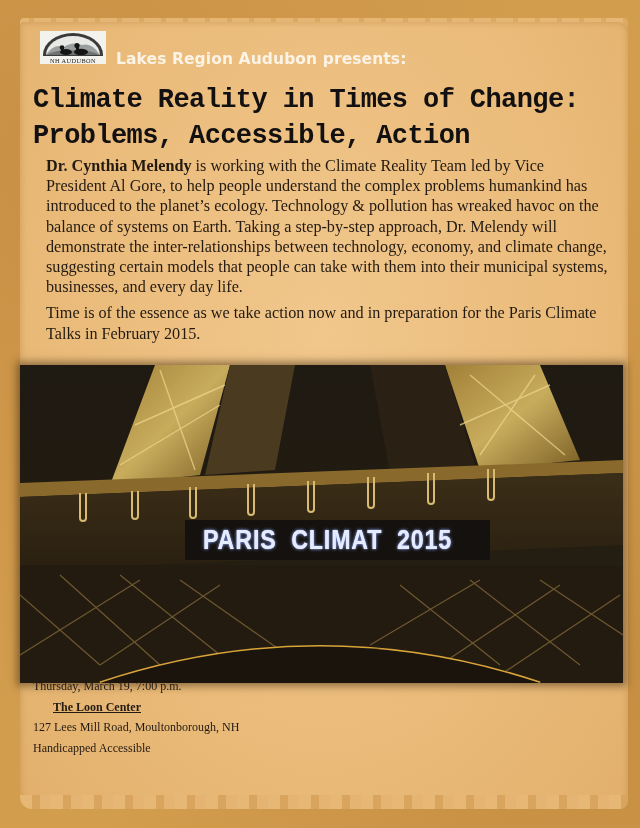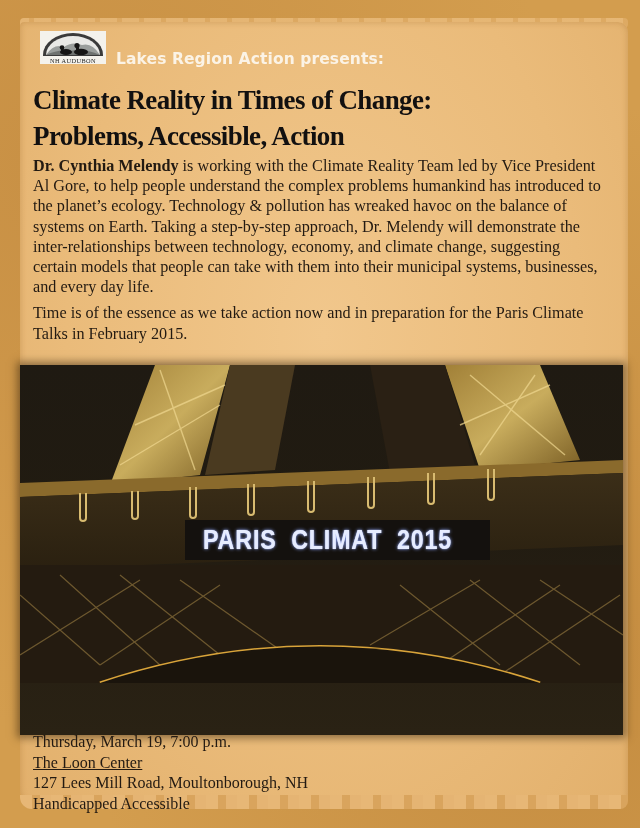--- a/index.html
+++ b/index.html
@@ -36,58 +36,58 @@
   }
   .logo svg { display:block; }
   .presents {
     position:absolute; left:116px; top:50px;
     font-family:"DejaVu Sans", sans-serif; font-weight:bold;
     font-size:15.5px; color:#fbf3e6; letter-spacing:0.1px;
     white-space:nowrap;
   }
   .title {
     position:absolute; left:33px; top:82px; width:600px;
-    font-family:Liberation Serif, serif; font-weight:bold;
+    font-family:Liberation Mono, monospace; font-weight:bold;
     font-size:27px; line-height:36px; color:#121010;
     letter-spacing:-0.6px;
   }
   .body-text {
     position:absolute; left:33px; top:156px; width:575px;
     font-family:"Liberation Serif", serif; font-size:16.2px; line-height:20.2px;
     color:#231a12;
   }
-  .body-text p { margin:0 0 6px 0; }
+  .body-text p { margin:0 0 6px 13px; }
   .body-text b { font-weight:bold; }
   .photo {
-    position:absolute; left:20px; top:365px; width:603px; height:370px;
+    position:absolute; left:20px; top:365px; width:603px; height:318px;
     background:#6d28d9; overflow:hidden;
     box-shadow: 0 0 8px 3px rgba(60,40,15,0.55);
   }
   .photo-sky { position:absolute; left:0; top:0; width:100%; height:100%;
     background:linear-gradient(180deg,#1f1a12 0%, #211b11 40%, #2a2214 100%); }
   .photo svg { position:absolute; left:0; top:0; }
   .photo-sign {
     position:absolute; left:165px; top:155px; width:305px; height:40px;
     background:#14110e;
   }
   .photo-sign-text {
     position:absolute; left:183px; top:160px;
     font-family:"Liberation Sans", sans-serif; font-weight:bold;
     font-size:27px; color:#e6ecff; letter-spacing:1px;
     text-shadow:0 0 4px #8fa7ff, 0 0 1px #fff;
     transform:scaleX(0.86); transform-origin:left center;
     white-space:pre;
   }
   .details {
-    position:absolute; left:33px; top:732px; width:400px;
-    font-family:"Liberation Serif", serif; font-size:16px; line-height:20.5px;
+    position:absolute; left:33px; top:676px; width:400px;
+    font-family:"Liberation Serif", serif; font-size:12px; line-height:20.5px;
     color:#231a12;
   }
   .details div { white-space:nowrap; }
-  .details .venue { font-weight:normal; text-decoration:underline; }
+  .details .venue { font-weight:bold; text-decoration:underline;margin-left:20px; }
 </style>
 </head>
 <body>
 
 <div class="parchment-tear-top"></div>
 <div class="parchment"></div>
 <div class="parchment-tear-bottom"></div>
 
 <div class="logo">
   <svg width="66" height="33" viewBox="0 0 66 33">
@@ -99,21 +99,21 @@
     <circle cx="22" cy="16.5" r="2.3" fill="#151515"></circle>
     <rect x="21" y="16.5" width="2.6" height="4" fill="#151515"></rect>
     <ellipse cx="41" cy="21" rx="7" ry="3.3" fill="#151515"></ellipse>
     <circle cx="37" cy="14.5" r="2.6" fill="#151515"></circle>
     <rect x="36" y="14.5" width="3" height="6" fill="#151515"></rect>
     <rect x="3" y="24" width="60" height="1" fill="#3a3a3a"></rect>
     <text x="33" y="31.5" text-anchor="middle" font-family="Liberation Serif, serif" font-size="6.3" fill="#222" letter-spacing="0.4">NH AUDUBON</text>
   </svg>
 </div>
 
-<div class="presents">Lakes Region Action presents:</div>
+<div class="presents">Lakes Region Audubon presents:</div>
 
 <div class="title">
   <div>Climate Reality in Times of Change:</div>
   <div>Problems, Accessible, Action</div>
 </div>
 
 <div class="body-text">
   <p><b>Dr. Cynthia Melendy</b><span> is working with the Climate Reality Team led by Vice President Al Gore, to help people understand  the complex problems humankind has introduced to the planet’s ecology. Technology &amp; pollution has wreaked havoc on the balance of systems on Earth. Taking a step-by-step approach, Dr. Melendy will demonstrate the inter-relationships between technology,  economy, and climate change, suggesting certain models that people can take with them into their municipal systems, businesses, and every day life.</span></p>
   <p>Time is of the essence as we take action now and in preparation for the     Paris Climate Talks in February 2015.</p>
 </div>

